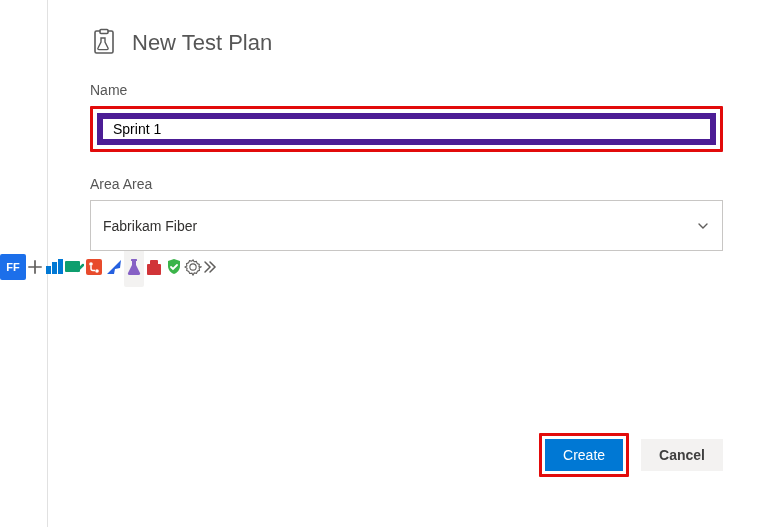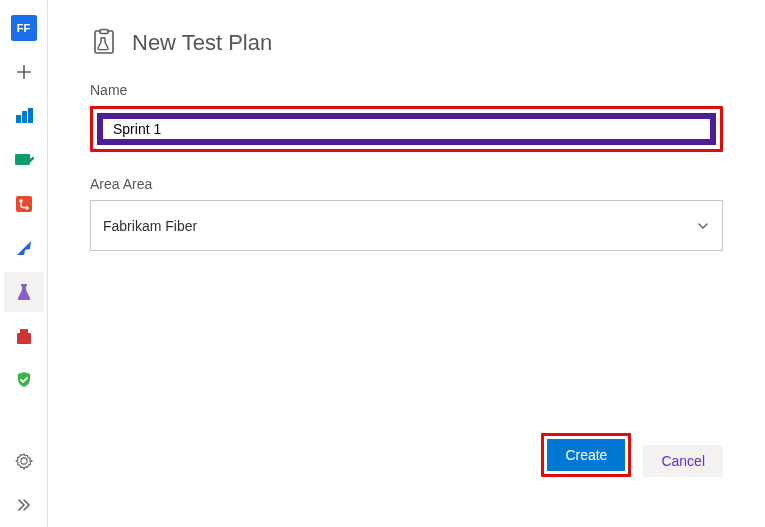--- a/index.html
+++ b/index.html
@@ -11,21 +11,21 @@
       height: 527px;
       display: flex;
       background: #fff;
       overflow: hidden;
     }
     .sidebar {
       width: 48px;
       background: #fff;
       border-right: 1px solid #e1e1e1;
       display: flex;
-      flex-direction: column;
+      flex-direction: row;
       align-items: center;
       padding-top: 6px;
     }
     .sidebar-item {
       width: 40px;
       height: 40px;
       display: flex;
       align-items: center;
       justify-content: center;
       margin: 2px 0;
@@ -92,33 +92,33 @@
       cursor: pointer;
       background: #fff;
     }
     .dropdown-value { color: #323130; }
     .dropdown-chevron { color: #605e5c; }
     .footer {
       position: absolute;
       right: 42px;
       bottom: 50px;
       display: flex;
-      align-items: flex-end;
+      align-items: center;
       gap: 12px;
     }
     .btn {
       height: 32px;
       padding: 0 18px;
       border: none;
       font-family: inherit;
       font-size: 14px;
       cursor: pointer;
     }
     .btn-primary { background: #0078d4; color: #fff; }
-    .btn-secondary { background: #f3f2f1; color: #6d28d9; }
+    .btn-secondary { background: #f3f2f1; color: #404040; font-weight: bold; }
     svg { display: block; }
   </style>
 </head>
 <body>
 
 <nav class="sidebar">
   <div class="sidebar-item">
     <div class="proj-logo">FF</div>
   </div>
   <div class="sidebar-item">

